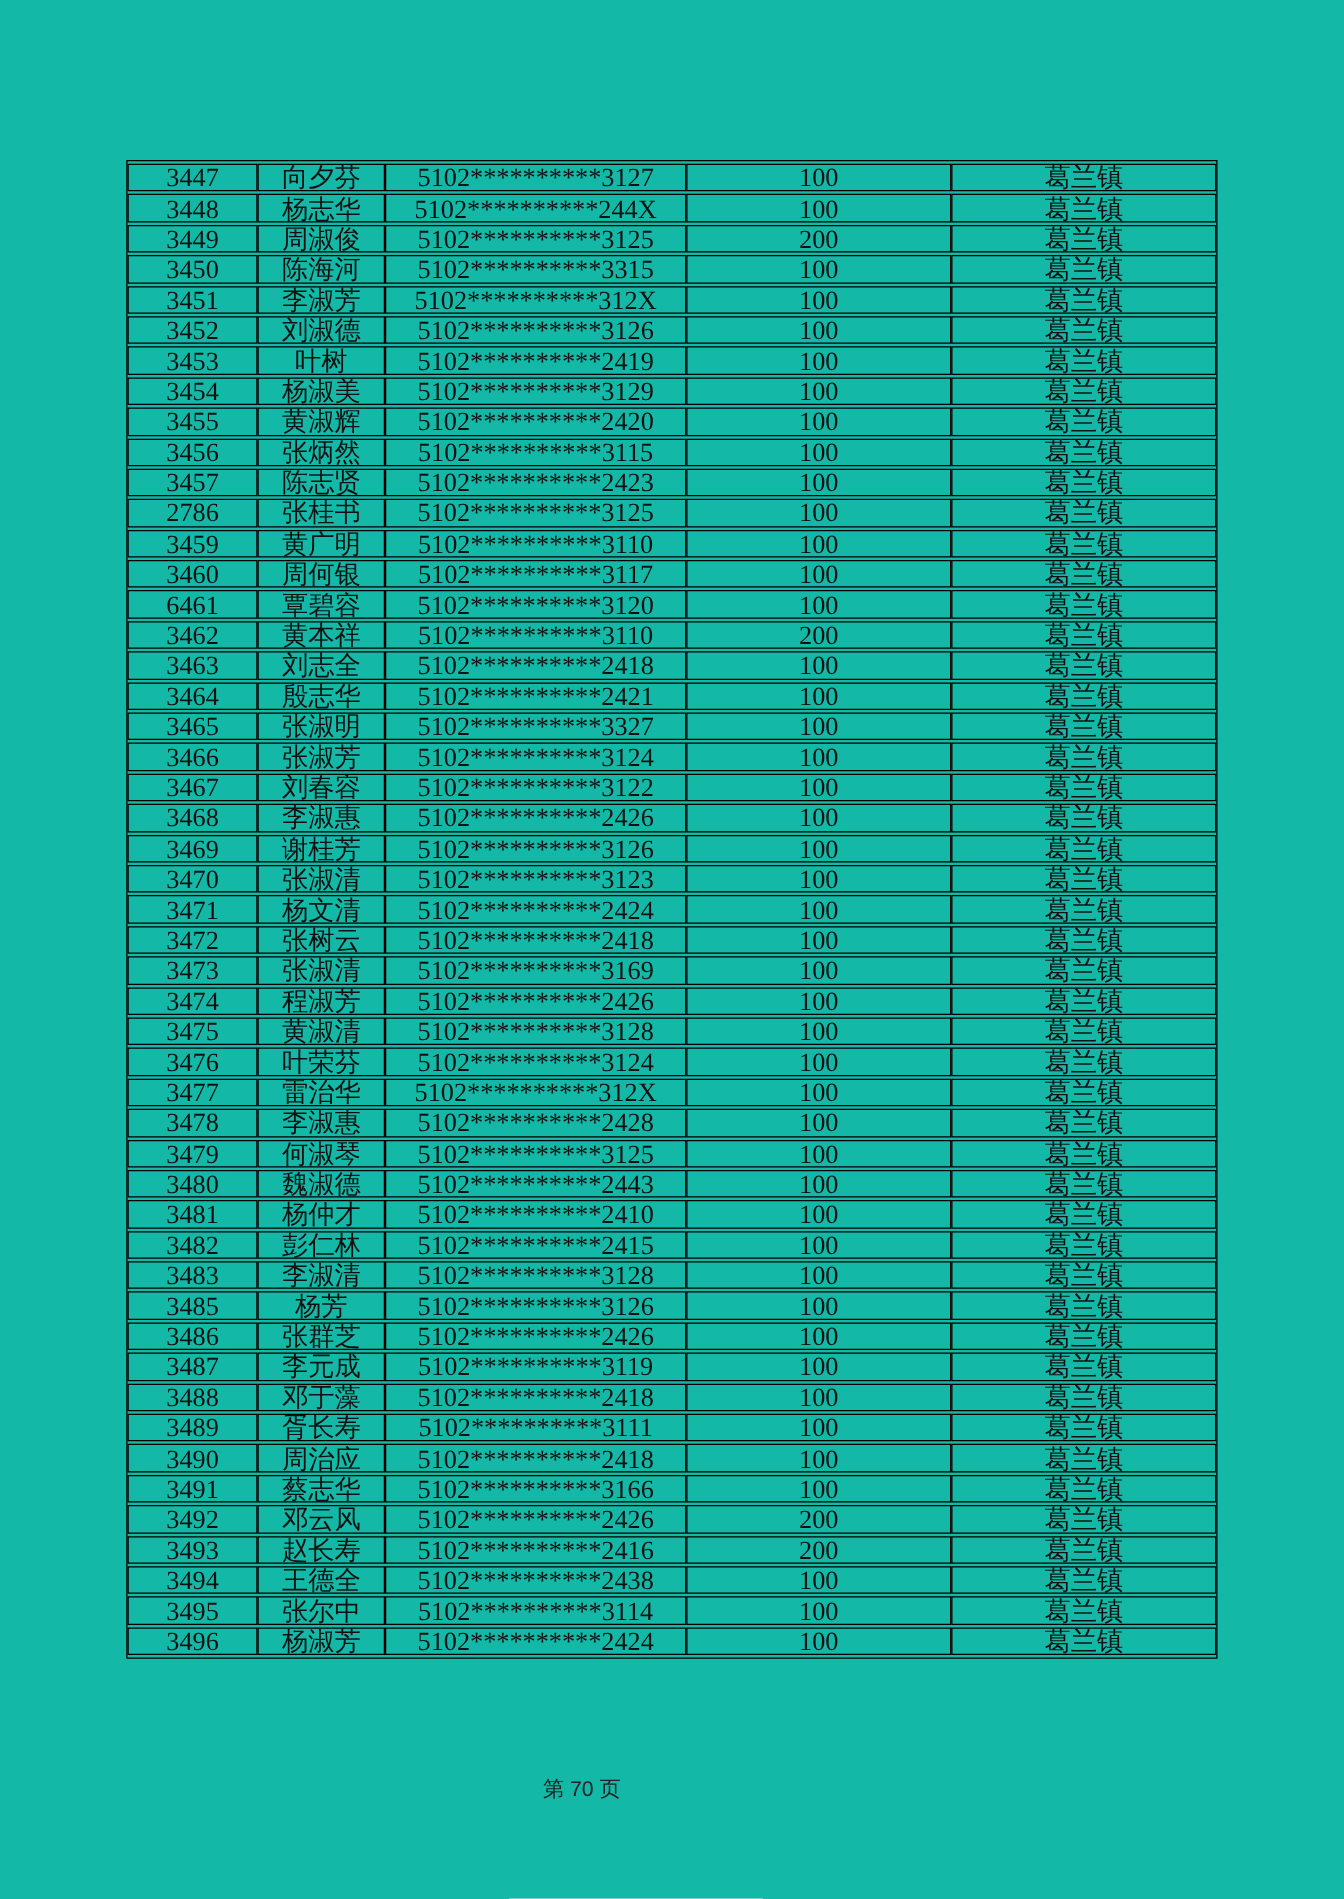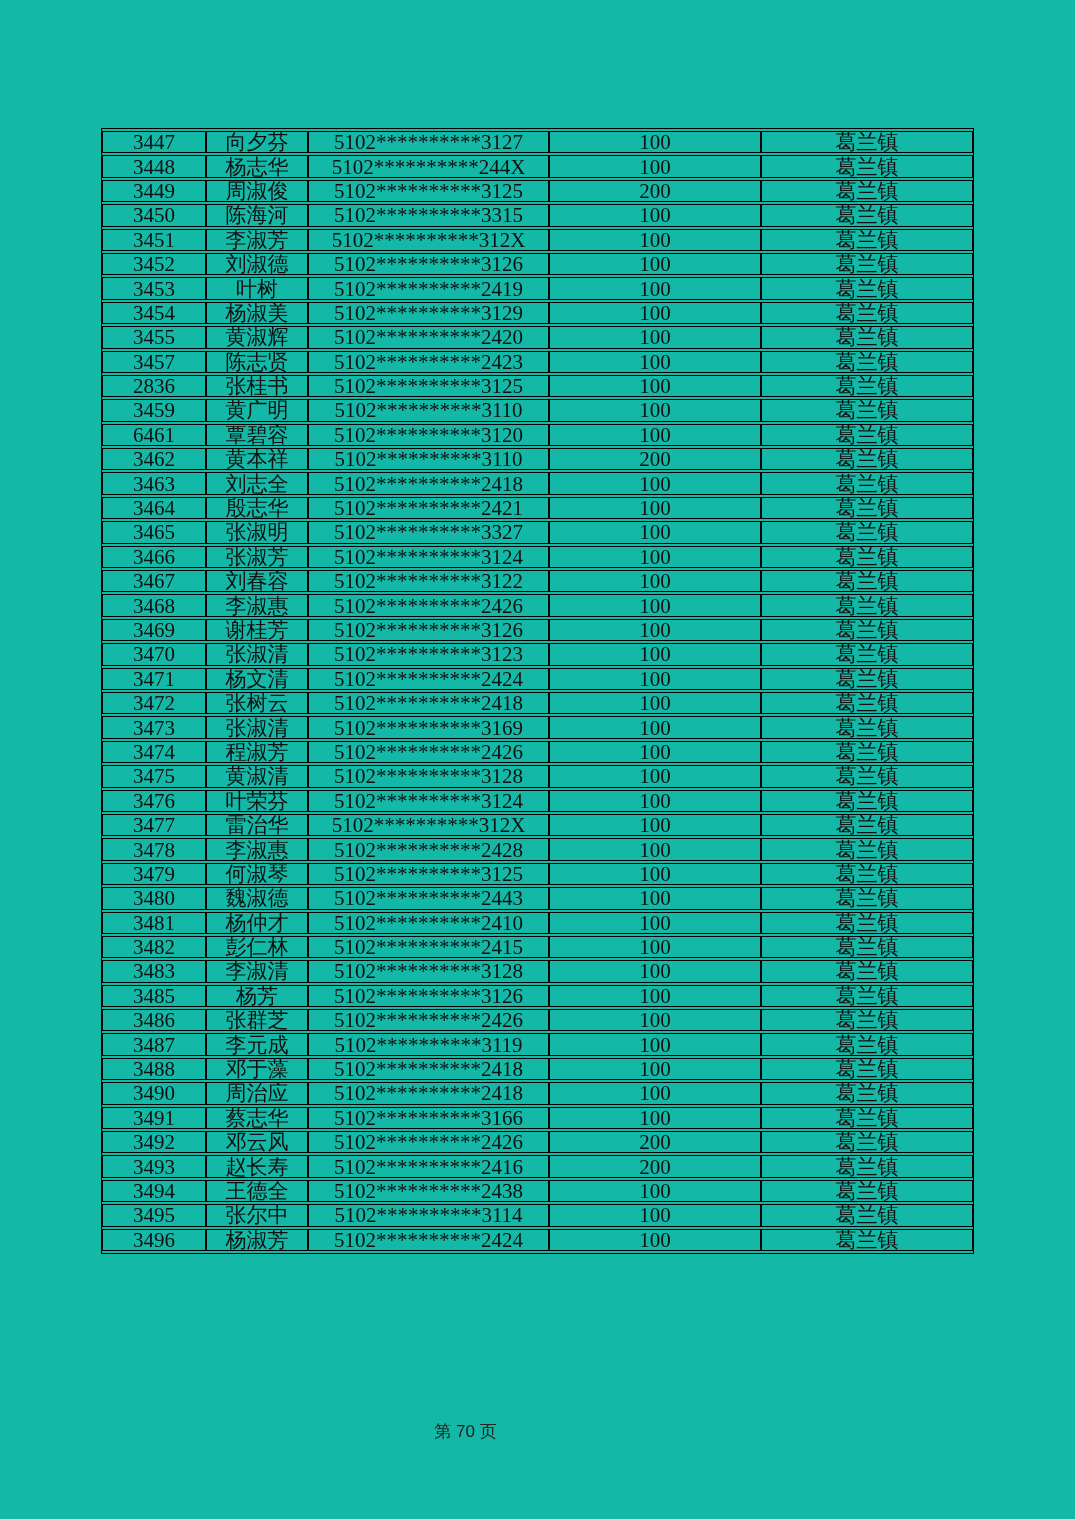--- a/index.html
+++ b/index.html
@@ -127,37 +127,51 @@
           <td>葛兰镇</td>
         </tr>
         <tr>
           <td>3455</td>
           <td>黄淑辉</td>
           <td>5102**********2420</td>
           <td>100</td>
           <td>葛兰镇</td>
         </tr>
         <tr>
+          <td>3456</td>
+          <td>张炳然</td>
+          <td>5102**********3115</td>
+          <td>100</td>
+          <td>葛兰镇</td>
+        </tr>
+        <tr>
           <td>3457</td>
           <td>陈志贤</td>
           <td>5102**********2423</td>
           <td>100</td>
           <td>葛兰镇</td>
         </tr>
         <tr>
-          <td>2836</td>
+          <td>2786</td>
           <td>张桂书</td>
           <td>5102**********3125</td>
           <td>100</td>
           <td>葛兰镇</td>
         </tr>
         <tr>
           <td>3459</td>
           <td>黄广明</td>
           <td>5102**********3110</td>
+          <td>100</td>
+          <td>葛兰镇</td>
+        </tr>
+        <tr>
+          <td>3460</td>
+          <td>周何银</td>
+          <td>5102**********3117</td>
           <td>100</td>
           <td>葛兰镇</td>
         </tr>
         <tr>
           <td>6461</td>
           <td>覃碧容</td>
           <td>5102**********3120</td>
           <td>100</td>
           <td>葛兰镇</td>
         </tr>
@@ -333,20 +347,27 @@
           <td>3487</td>
           <td>李元成</td>
           <td>5102**********3119</td>
           <td>100</td>
           <td>葛兰镇</td>
         </tr>
         <tr>
           <td>3488</td>
           <td>邓于藻</td>
           <td>5102**********2418</td>
+          <td>100</td>
+          <td>葛兰镇</td>
+        </tr>
+        <tr>
+          <td>3489</td>
+          <td>胥长寿</td>
+          <td>5102**********3111</td>
           <td>100</td>
           <td>葛兰镇</td>
         </tr>
         <tr>
           <td>3490</td>
           <td>周治应</td>
           <td>5102**********2418</td>
           <td>100</td>
           <td>葛兰镇</td>
         </tr>

